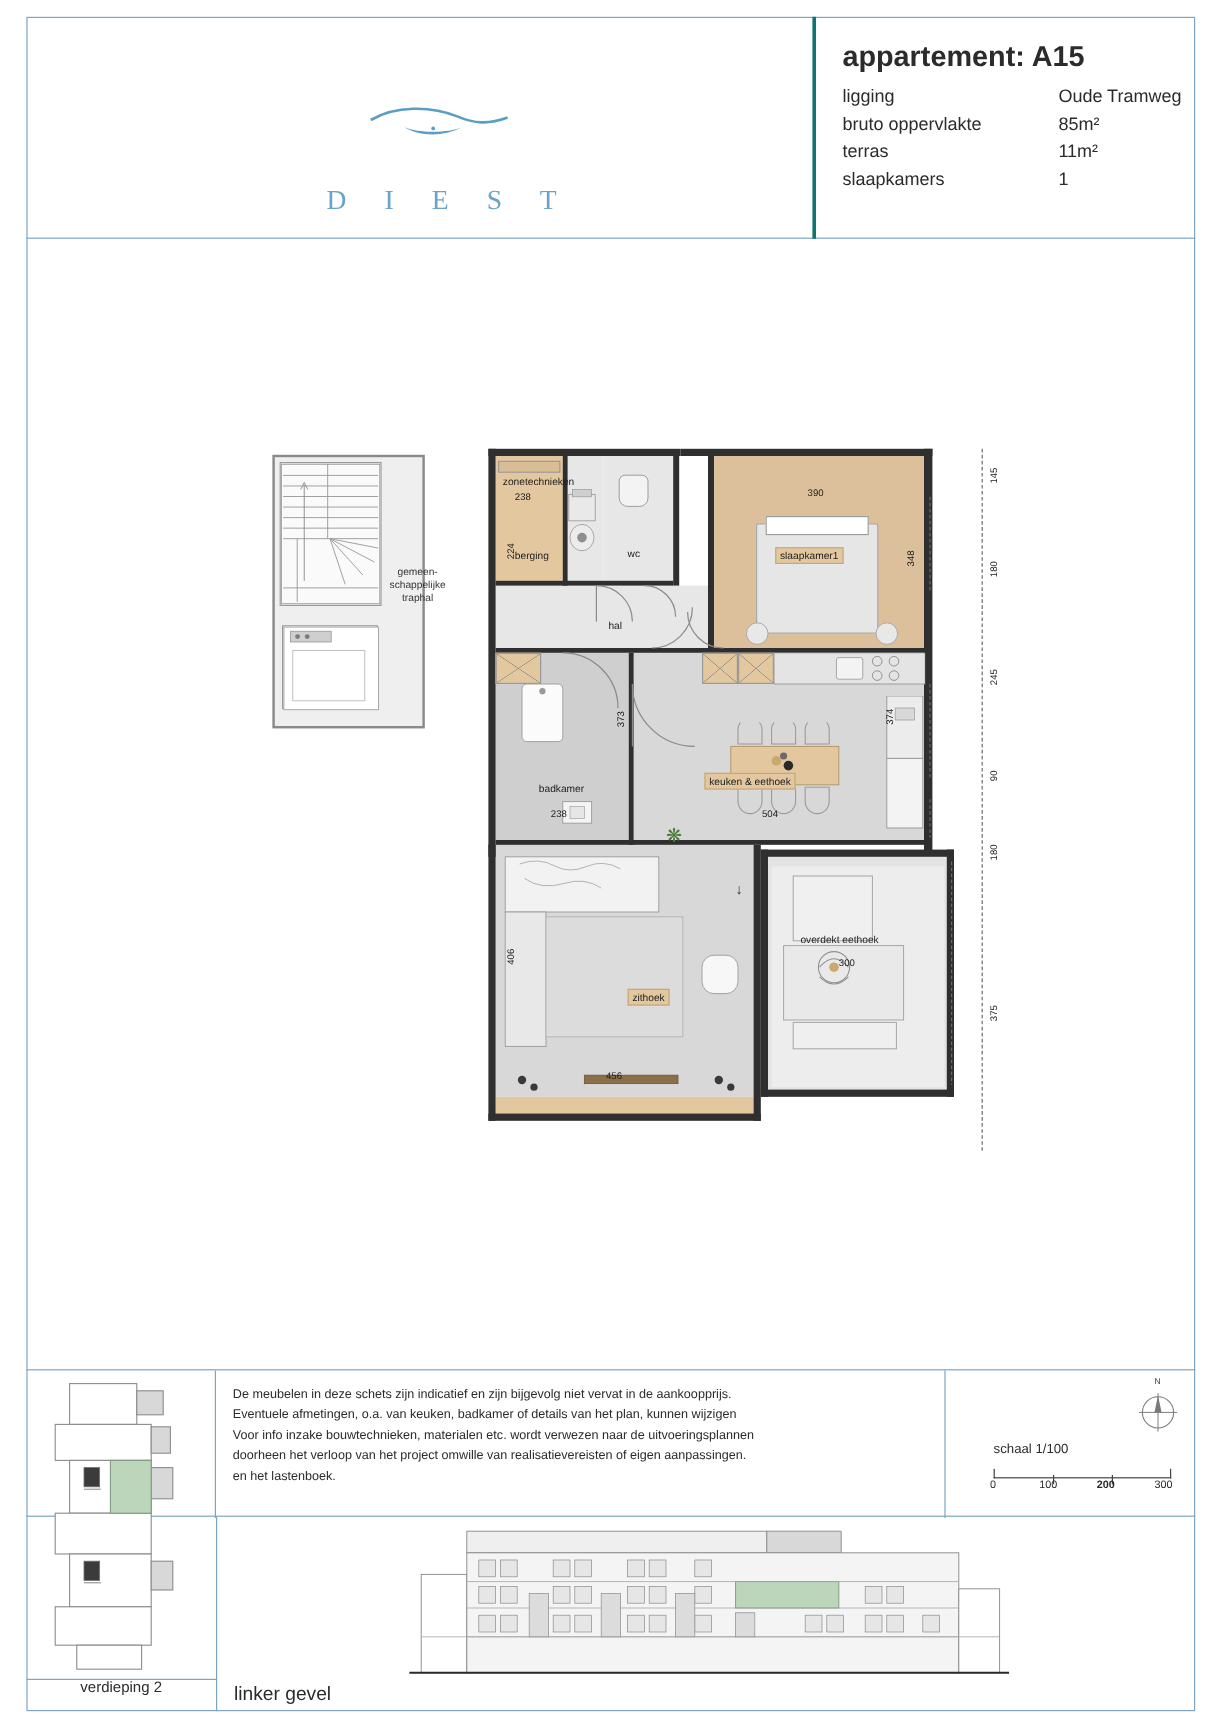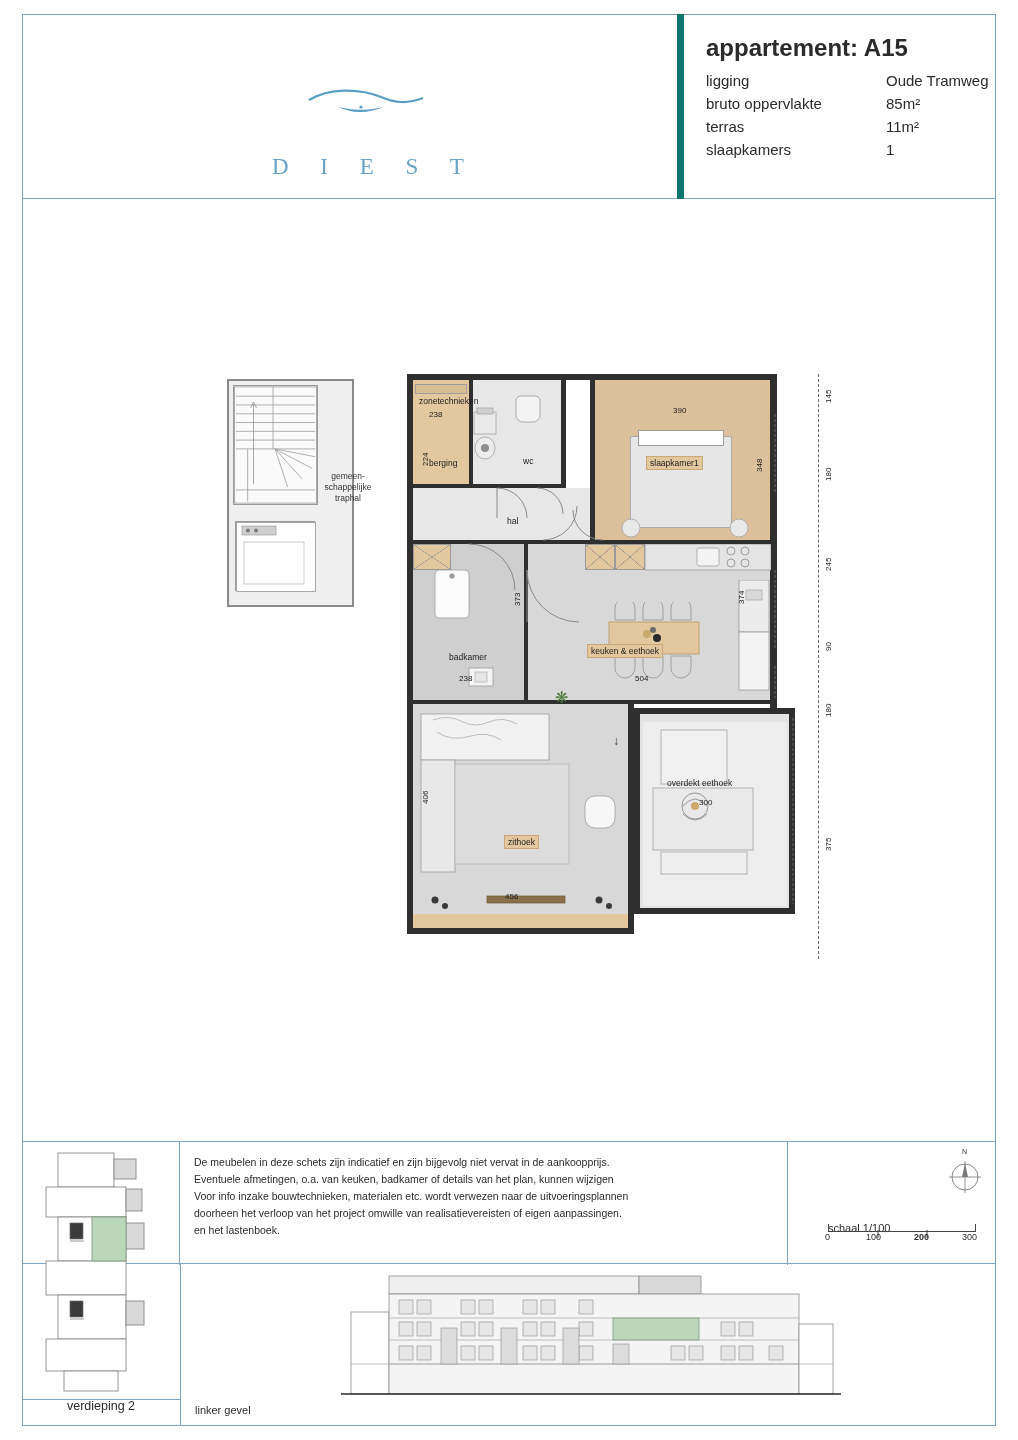--- a/index.html
+++ b/index.html
@@ -53,21 +53,21 @@
     left: 250px; top: 140px;
     font-family: "Liberation Serif", serif;
     font-size: 23px;
     letter-spacing: 13px;
     color: #6aa3c6;
   }
   .info-block {
     position: absolute;
     left: 655px; top: 0;
     width: 319px; height: 185px;
-    border-left: 7px solid #0f766e;
+    border-left: 3px solid #0f766e;
     padding: 20px 0 0 22px;
   }
   .info-title {
     font-size: 24px;
     font-weight: bold;
     color: #2b2b2b;
     margin-bottom: 10px;
     white-space: nowrap;
   }
   .info-row {
@@ -243,21 +243,20 @@
   .scale-cell {
     position: absolute;
     left: 766px; top: 0;
     width: 208px; height: 123px;
   }
   .scale-label {
     position: absolute;
     left: 40px; top: 60px;
     font-size: 11px;
     color: #2b2b2b;
-    margin-top: 20px;
   }
   .scalebar {
     position: absolute;
     left: 40px; top: 82px;
     width: 148px; height: 8px;
     border-left: 1px solid #444;
     border-right: 1px solid #444;
     border-bottom: 1px solid #444;
   }
   .scaleticks {
@@ -304,21 +303,21 @@
   
   .elev-cell {
     position: absolute;
     left: 180px; top: 1264px;
     width: 816px; height: 162px;
     border-left: 1px solid #7ea6c4;
   }
   .elev-caption {
     position: absolute;
     left: 180px; top: 1404px;
-    font-size: 11px;
+    font-size: 16px;
     color: #2b2b2b;
     padding-left: 15px;
   }
   .elev-svg { position: absolute; left: 160px; top: 8px; }
 </style>
 </head>
 <body>
 
 <div class="page">
 
@@ -546,21 +545,21 @@
           </g>
         </svg>
 
         <div class="rlabel" style="left:12px; top:22px;">zonetechnieken</div>
         <div class="rlabel" style="left:22px; top:84px;">berging</div>
         <div class="rlabel" style="left:116px; top:82px;">wc</div>
         <div class="rlabel" style="left:100px; top:142px;">hal</div>
         <div class="rlabel boxed" style="left:239px; top:82px;">slaapkamer1</div>
         <div class="rlabel" style="left:42px; top:278px;">badkamer</div>
         <div class="rlabel boxed" style="left:180px; top:270px;">keuken &amp; eethoek</div>
-        <div class="rlabel boxed" style="left:97px; top:450px;margin-top:11px;">zithoek</div>
+        <div class="rlabel boxed" style="left:116px; top:450px;">zithoek</div>
         <div class="rlabel" style="left:260px; top:404px;">overdekt eethoek</div>
 
         <div class="dim" style="left:22px; top:36px;">238</div>
         <div class="dim vert" style="left:14px; top:92px;">224</div>
         <div class="dim" style="left:266px; top:32px;">390</div>
         <div class="dim vert" style="left:348px; top:98px;">348</div>
         <div class="dim" style="left:52px; top:300px;">238</div>
         <div class="dim vert" style="left:106px; top:232px;">373</div>
         <div class="dim" style="left:228px; top:300px;">504</div>
         <div class="dim vert" style="left:330px; top:230px;">374</div>

